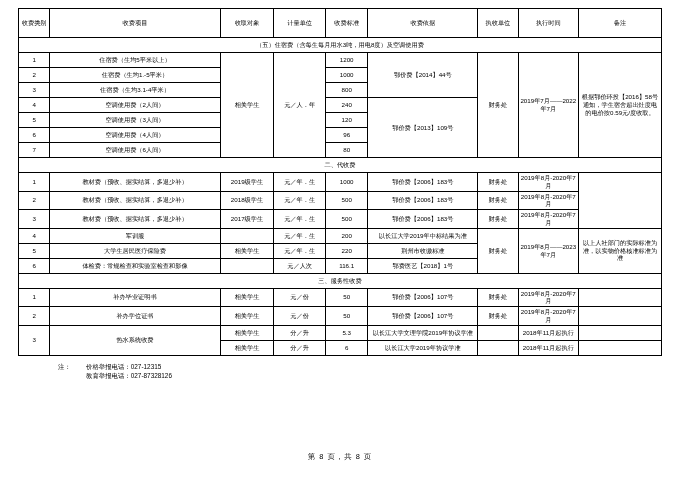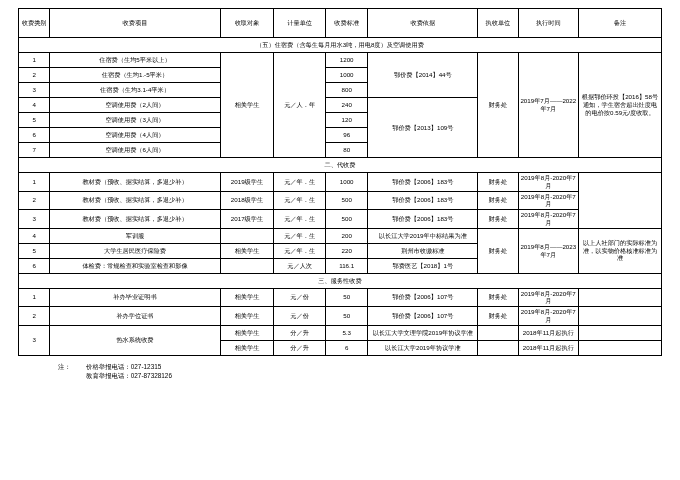--- a/index.html
+++ b/index.html
@@ -278,14 +278,15 @@
     </tbody>
   </table>
 
   <div class="note">
     <span class="lbl">注：</span><span class="body">
       <div>价格举报电话：027-12315</div>
       <div>教育举报电话：027-87328126</div>
     </span>
   </div>
 
+  <div class="footer">第 8 页，共 8 页</div>
 
 </div>
 
 </body></html>

